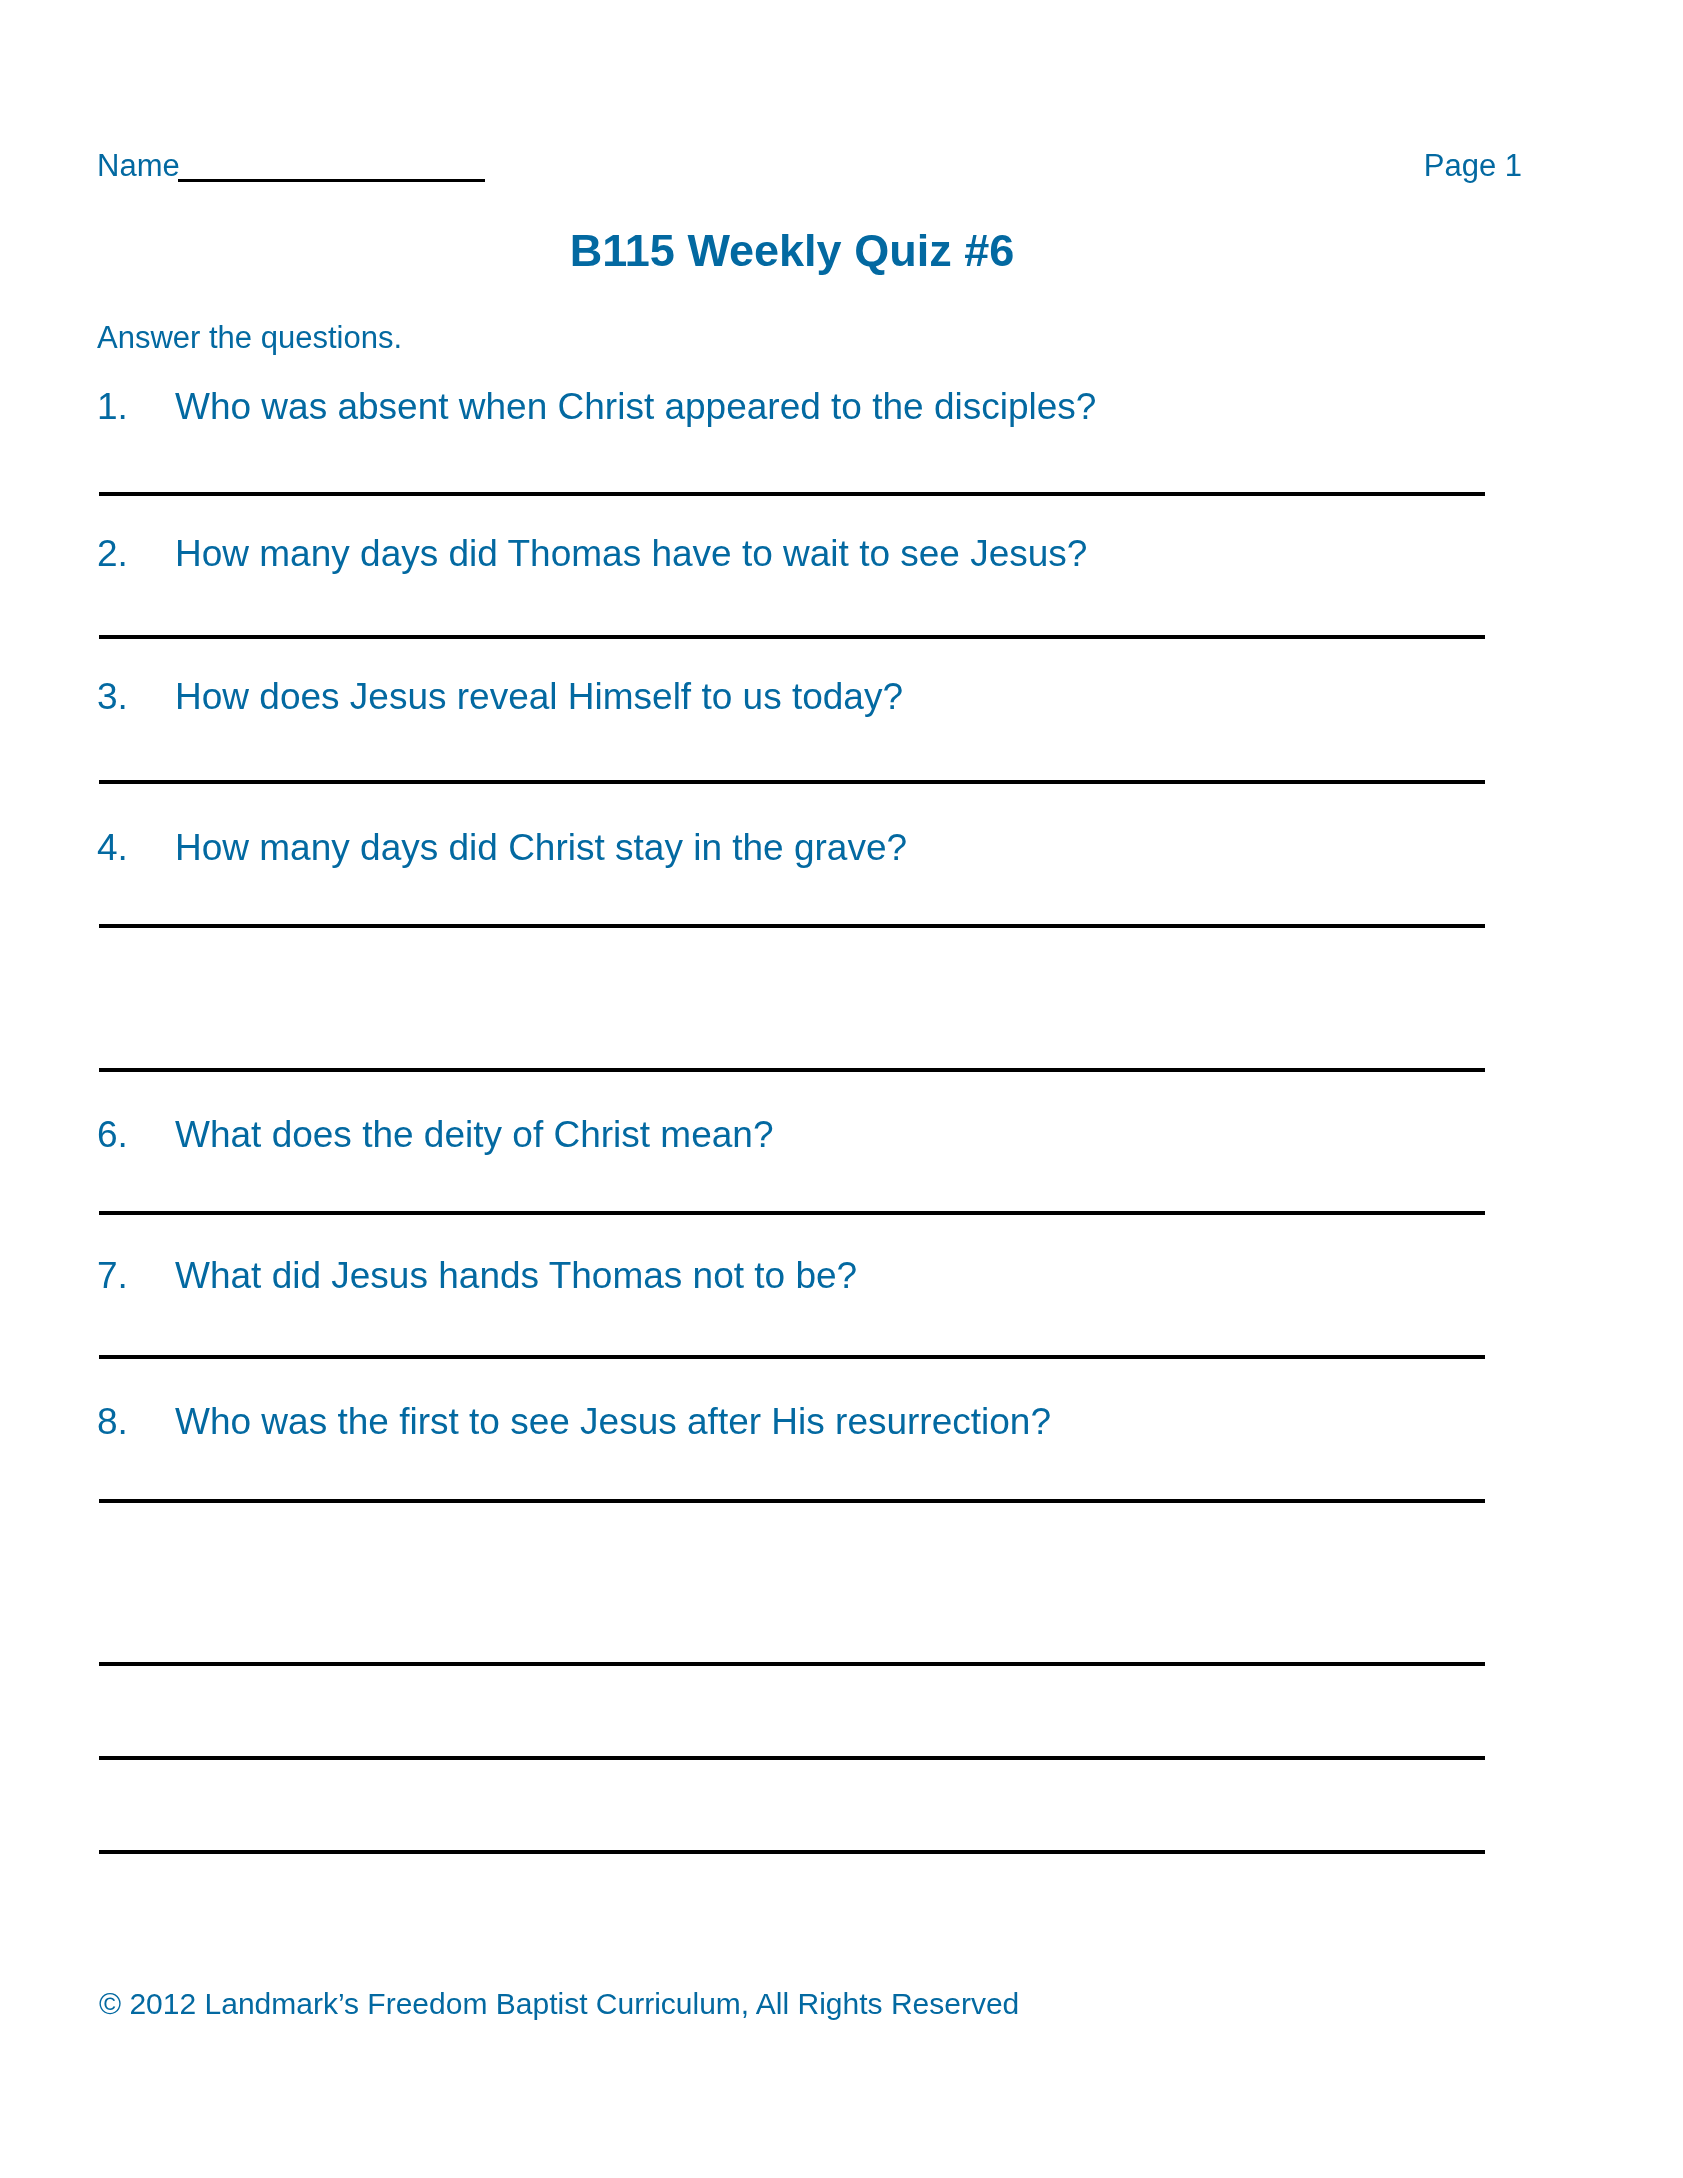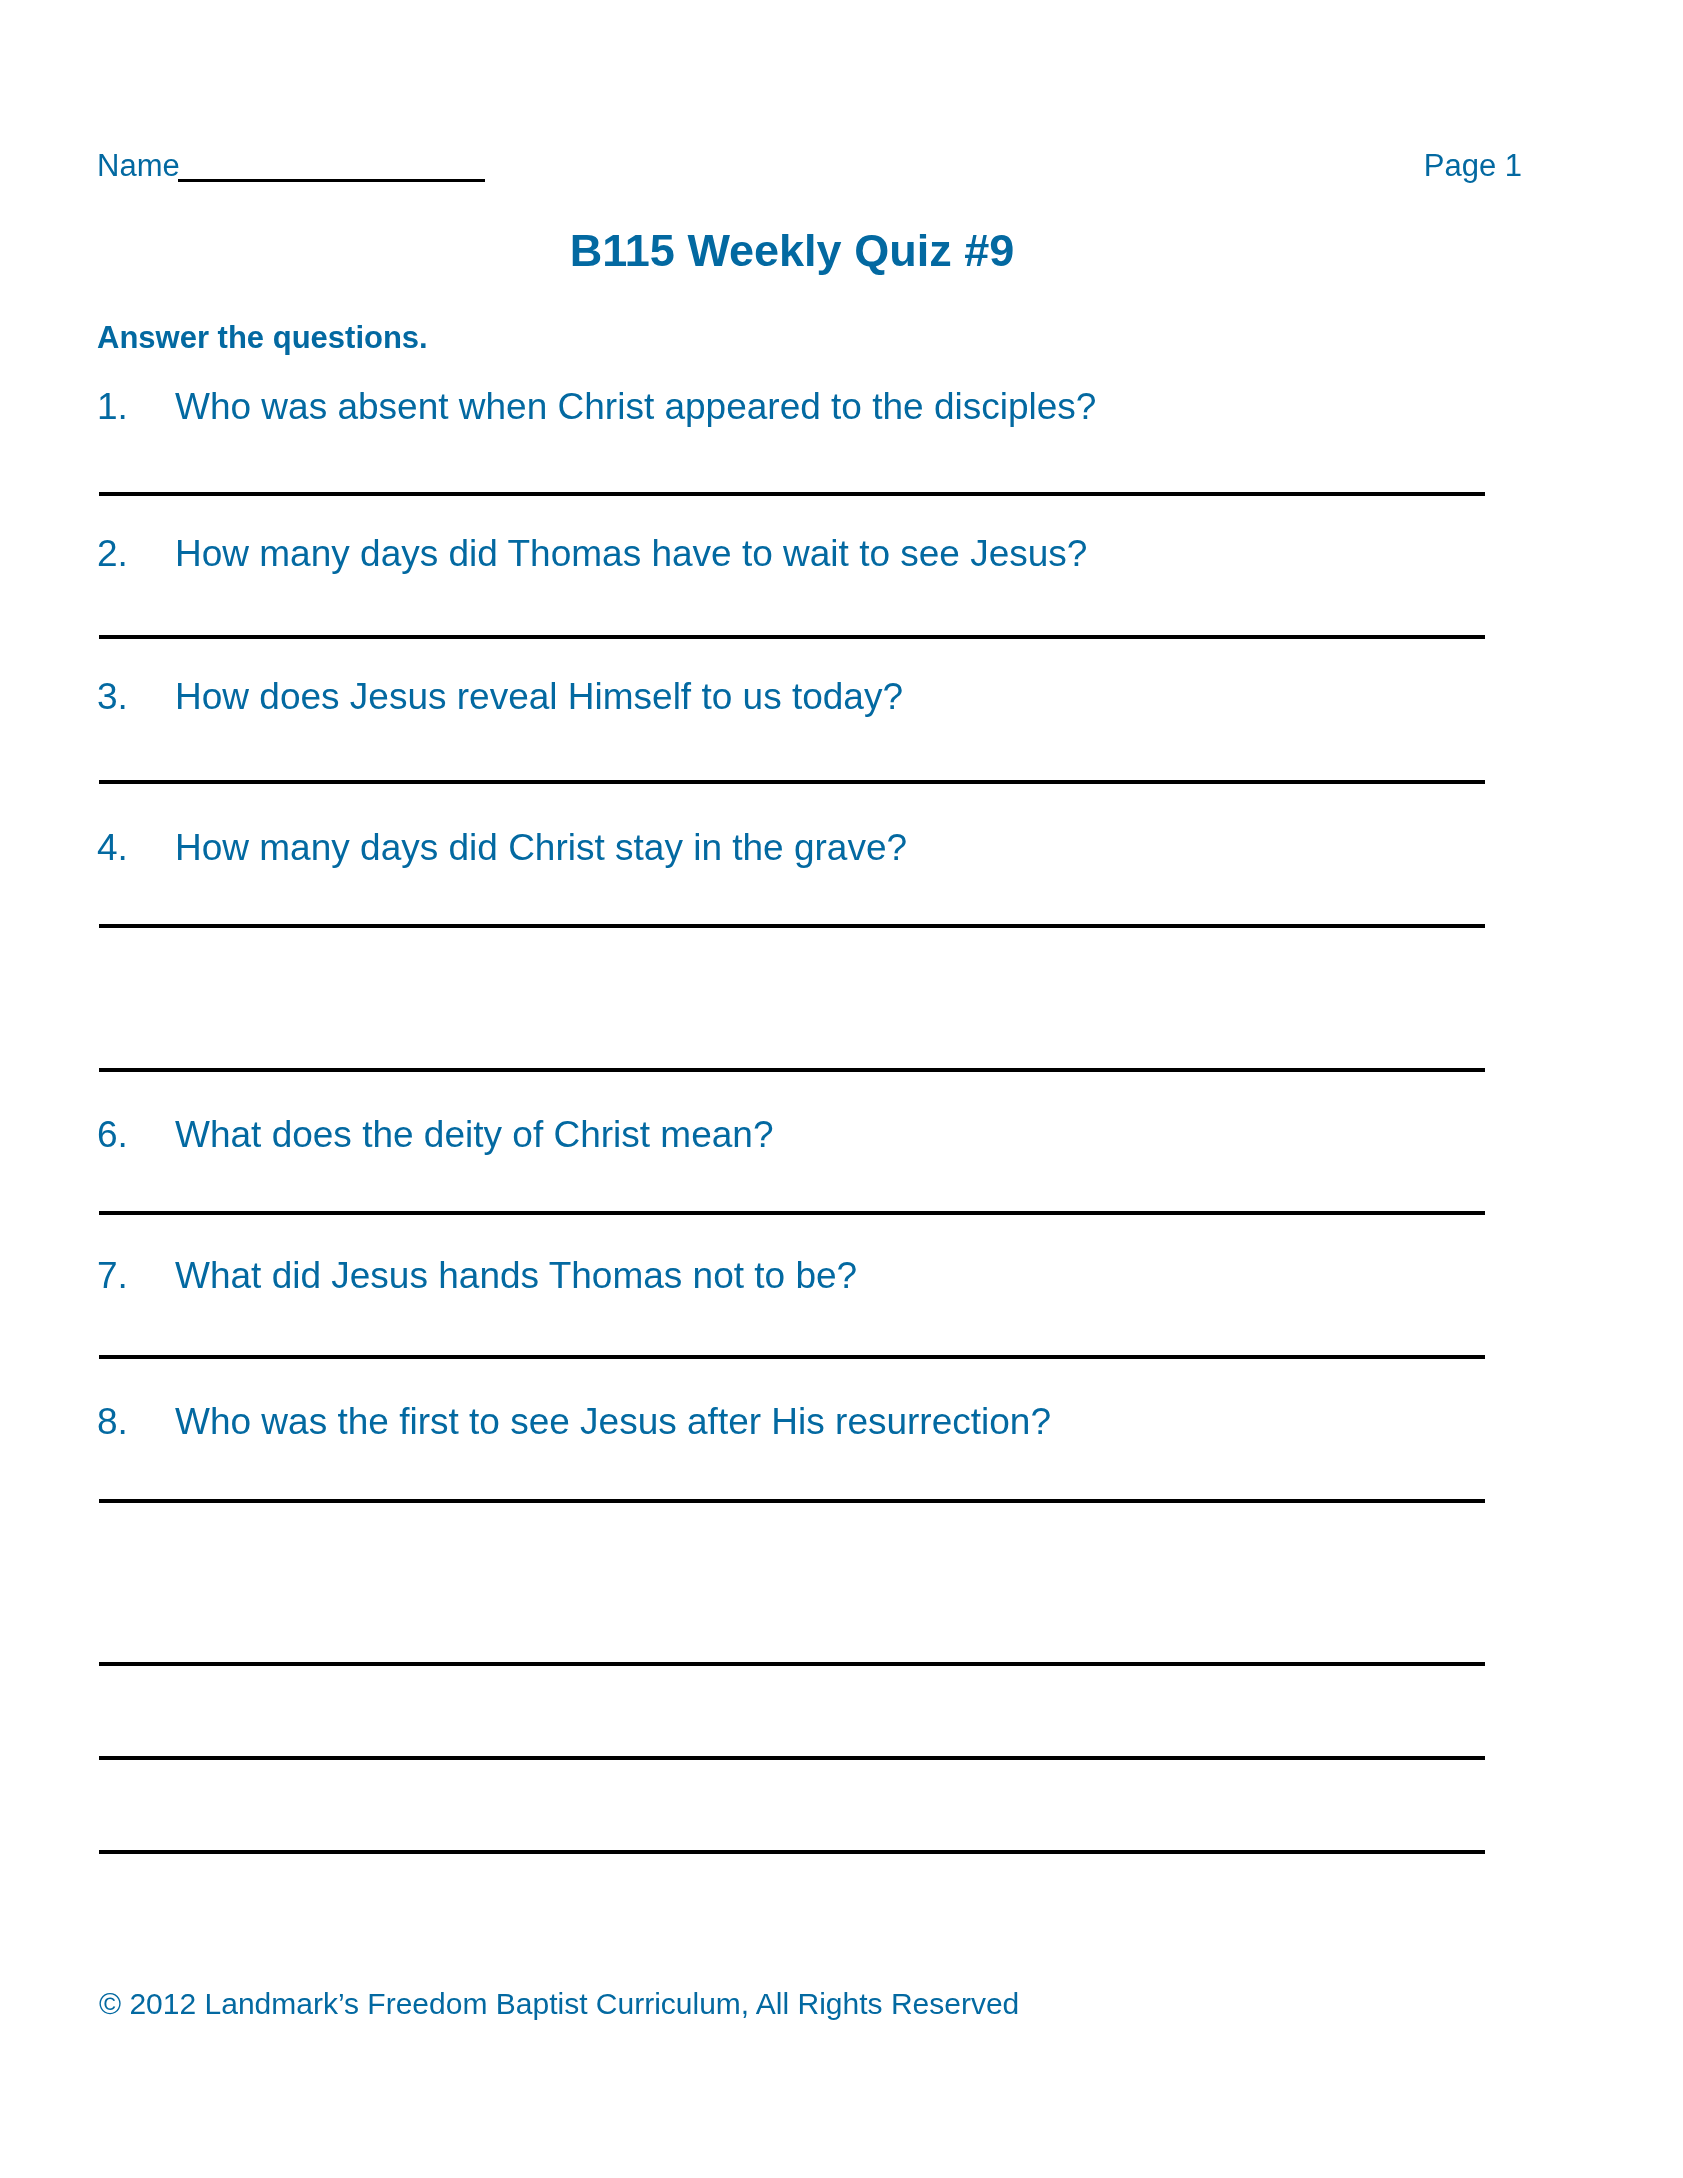--- a/index.html
+++ b/index.html
@@ -48,21 +48,21 @@
     margin: 0;
     text-align: center;
     font-size: 45px;
     font-weight: bold;
     line-height: 1.2;
     white-space: nowrap;
   }
   .instructions {
     left: 97px;
     top: 319px;
-    font-weight: bold;
+    font-weight: normal;
   }
   .q {
     position: absolute;
     left: 97px;
     width: 1386px;
     font-size: 37px;
     line-height: 1.2;
     white-space: nowrap;
   }
   .qn {
@@ -91,21 +91,21 @@
 </style>
 </head>
 <body>
 
 <div class="page">
 
   <span class="t name-label">Name</span>
   <div class="name-line"></div>
   <span class="t page-number">Page 1</span>
 
-  <h1 class="title">B115 Weekly Quiz #9</h1>
+  <h1 class="title">B115 Weekly Quiz #6</h1>
 
   <div class="t instructions">Answer the questions.</div>
 
   <div class="q" style="top:385px">
     <span class="qn">1.</span><span>Who was absent when Christ appeared to the disciples?</span>
   </div>
   <div class="aline" style="top:492px"></div>
 
   <div class="q" style="top:532px">
     <span class="qn">2.</span><span>How many days did Thomas have to wait to see Jesus?</span>

